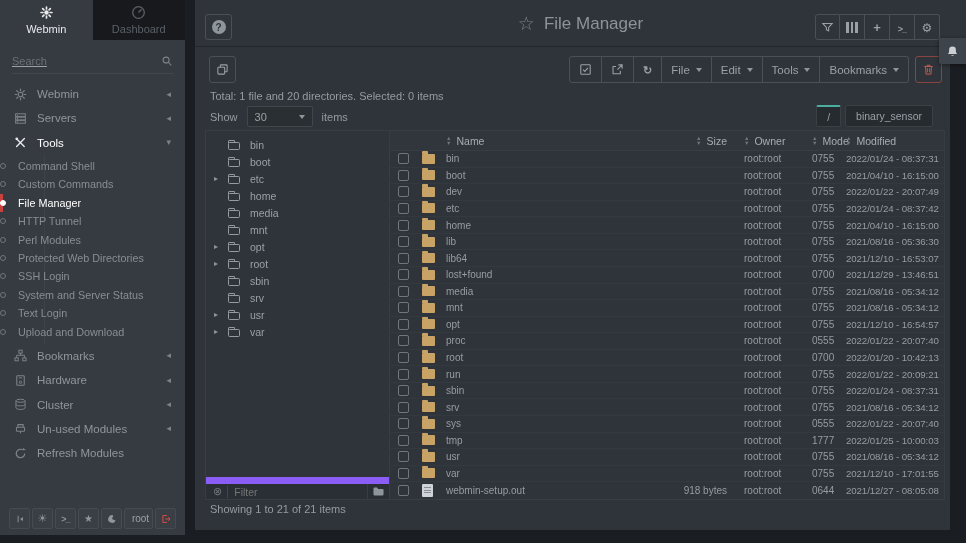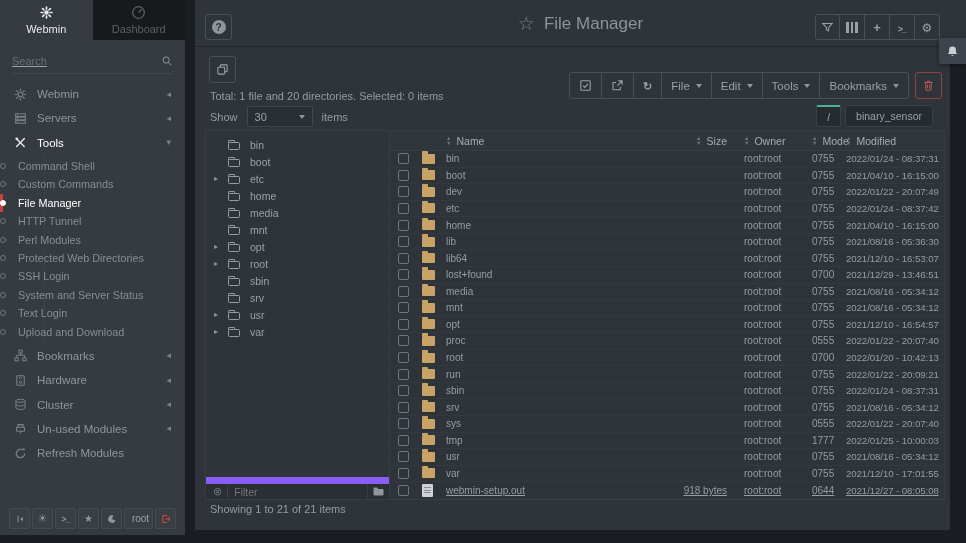--- a/index.html
+++ b/index.html
@@ -59,21 +59,21 @@
   .ti-btn { width:25px; height:26px; border:1px solid #4a5057; border-left:none; display:flex; align-items:center; justify-content:center; color:#9aa0a6; cursor:pointer; }
   .ti-btn:first-child { border-left:1px solid #4a5057; border-radius:3px 0 0 3px; }
   .ti-btn:last-child { border-radius:0 3px 3px 0; }
   .ic-cols { display:flex; gap:2px; }
   .ic-cols i { width:2.5px; height:11px; background:currentColor; }
   .bell-box { position:absolute; right:0; top:38px; width:27px; height:26px; background:#3e444b; border-radius:2px 0 0 2px; box-shadow:0 1px 4px rgba(0,0,0,.45); display:flex; align-items:center; justify-content:center; color:#ccd0d4; z-index:6; cursor:pointer; }
 
   
   .content { position:absolute; left:195px; top:47px; width:755px; height:483px; background:#2f343a; }
   .clone-btn { position:absolute; left:14px; top:9px; width:27px; height:27px; border:1px solid #4a5057; border-radius:3px; color:#9aa0a6; display:flex; align-items:center; justify-content:center; cursor:pointer; }
-  .right-group { position:absolute; right:8px; top:25px; display:flex; align-items:center; }
+  .right-group { position:absolute; right:8px; top:9px; display:flex; align-items:center; }
   .grp { display:flex; }
   .g-btn { height:27px; border:1px solid #4a5057; border-left:none; padding:0 9px; display:flex; align-items:center; gap:6px; color:#9aa0a6; font-size:11.5px; cursor:pointer; }
   .g-btn.first { border-left:1px solid #4a5057; border-radius:3px 0 0 3px; }
   .g-btn.last { border-radius:0 3px 3px 0; }
   .dd-caret { width:0; height:0; border-left:3.5px solid transparent; border-right:3.5px solid transparent; border-top:4px solid #8f959c; }
   .trash-btn { width:27px; height:27px; border:1px solid #8a4541; border-radius:3px; margin-left:6px; color:#c05a52; display:flex; align-items:center; justify-content:center; cursor:pointer; }
   .total-line { position:absolute; left:15px; top:43px; font-size:11px; color:#959ba3; }
   .show-row { position:absolute; left:15px; top:59px; height:21px; display:flex; align-items:center; gap:9px; font-size:11px; color:#959ba3; }
   .show-select { width:66px; height:21px; background:#2a2f34; border:1px solid #41464d; border-radius:2px; display:flex; align-items:center; justify-content:space-between; padding:9px 7px; color:#9aa0a6; cursor:pointer; }
   .path-tabs { position:absolute; right:17px; top:58px; display:flex; gap:4px; }
@@ -97,21 +97,21 @@
   .table { flex:1; display:flex; flex-direction:column; border:1px solid #383d44; border-left:none; }
   .thead, .trow { display:grid; grid-template-columns:26px 30px 1fr 72px 68px 46px 98px; align-items:center; }
   .thead { height:20px; border-bottom:1px solid #383d44; background:#31363c; font-size:10.5px; color:#a6acb3; }
   .hcell { display:flex; align-items:center; cursor:pointer; }
   .sorter { display:flex; flex-direction:column; align-items:center; margin-right:5px; font-size:5.5px; line-height:4.5px; color:#70767d; }
   .sorter::before { content:"▲"; display:block; }
   .sorter::after { content:"▼"; display:block; }
   .h-size { justify-content:flex-end; padding-right:5px; }
   .h-owner, .h-mode { padding-left:12px; }
   .trow { height:16.57px; border-bottom:1px solid #343940; font-size:10px; color:#969ca3; cursor:pointer; }
-  .trow:last-child { border-bottom:none;text-decoration:underline; }
+  .trow:last-child { border-bottom:none; }
   .cell-cb { display:flex; justify-content:center; }
   .cb { width:11px; height:11px; border:1px solid #70767d; border-radius:2px; background:transparent; cursor:pointer; }
   .cell-ic { display:flex; justify-content:flex-start; padding-left:6px; }
   .f-fill { position:relative; width:13px; height:10px; background:#c9a366; border-radius:1px; flex:none; }
   .f-fill::before { content:""; position:absolute; top:-2.5px; left:0; width:5.5px; height:2.5px; background:#c9a366; border-radius:1px 1px 0 0; }
   .file-ic { position:relative; width:11px; height:13px; background:#cfd3d7; border-radius:1px; flex:none; }
   .file-ic::before { content:""; position:absolute; left:2px; top:3px; width:7px; height:8px; background:repeating-linear-gradient(#878d94 0 1px, transparent 1px 2.6px); }
   .cell-size { text-align:right; padding-right:5px; }
   .cell-owner, .cell-mode { padding-left:12px; }
   .cell-mod { font-size:9.7px; letter-spacing:-0.1px; }

